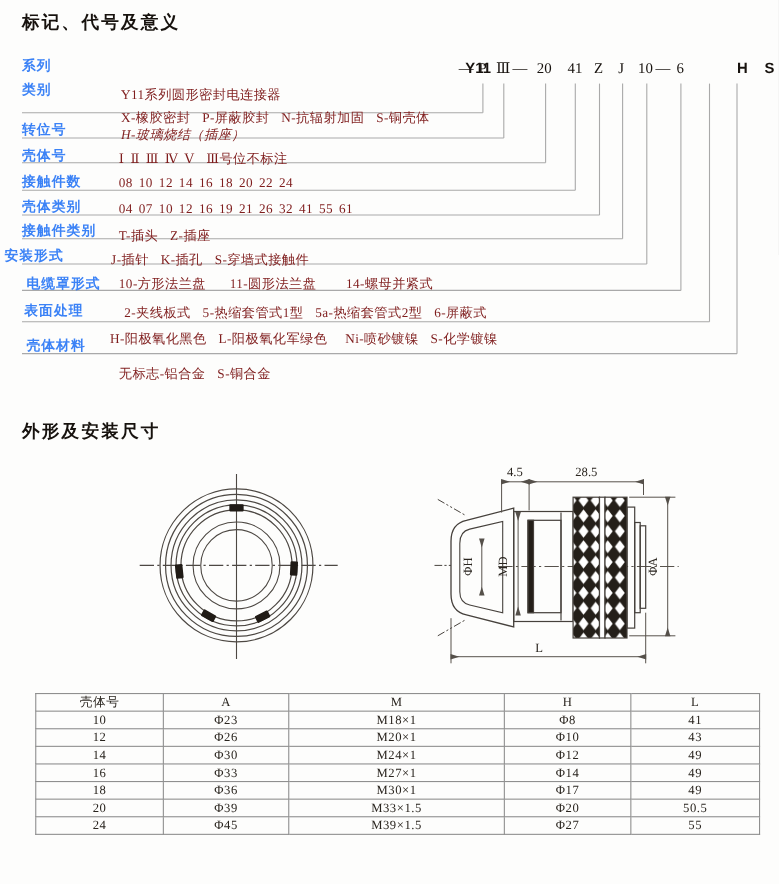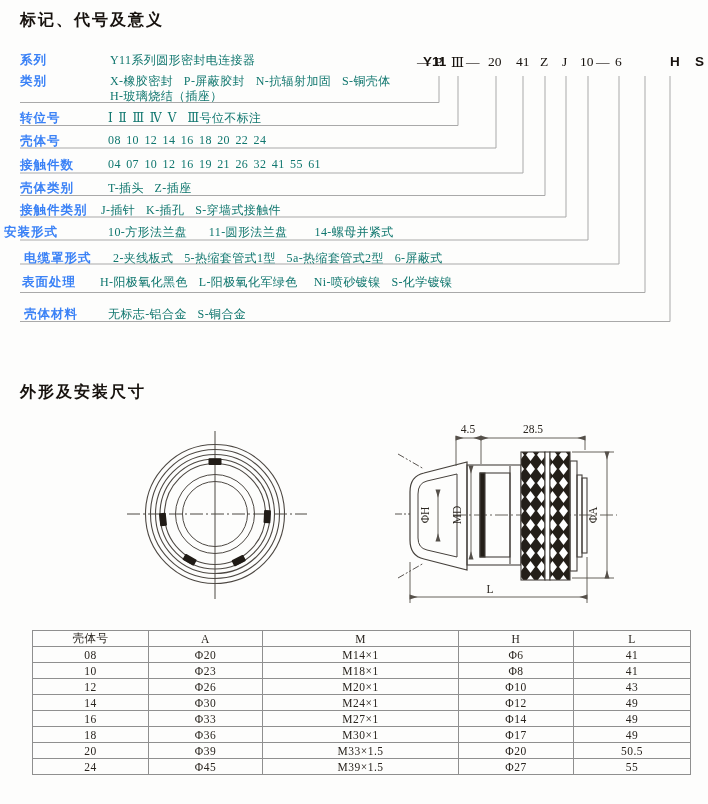--- a/index.html
+++ b/index.html
@@ -6,21 +6,21 @@
   .page{position:relative;width:708px;height:804px;background:#fdfdfc;overflow:hidden;
         font-family:"Liberation Serif","DejaVu Serif",serif;color:#1c1712;}
   .t1,.t2{position:absolute;margin:0;font:bold 16px "Liberation Sans","DejaVu Sans",sans-serif;
         color:#17120e;letter-spacing:2px;}
   .t1{left:20px;top:10px;}
   .t2{left:20px;top:382px;}
   .mk-lines{position:absolute;left:0;top:0;}
   .mk-label{position:absolute;font:bold 12.5px "Liberation Sans","DejaVu Sans",sans-serif;
         color:#3b82f6;letter-spacing:1px;white-space:pre;}
   .mk-value{position:absolute;font:12px "Liberation Serif","DejaVu Serif",serif;
-        color:#0f766e;letter-spacing:.4px;word-spacing:2px;white-space:pre;}
+        color:#7f1d1d;letter-spacing:.4px;word-spacing:2px;white-space:pre;margin-top:26px;}
   .code-seg{position:absolute;top:54px;font:13.5px "Liberation Serif","DejaVu Serif",serif;
         color:#17120e;white-space:pre;}
   .code-seg.b{font:bold 13.5px "Liberation Sans","DejaVu Sans",sans-serif;margin-left:30px;}
   .front-svg{position:absolute;left:123px;top:423px;}
   .side-svg{position:absolute;left:393px;top:420px;}
   .dim-text{font:11.5px "Liberation Serif","DejaVu Serif",serif;fill:#2b2620;}
   #dim-table{position:absolute;left:32px;top:630px;width:658px;border-collapse:collapse;
         table-layout:fixed;}
   #dim-table th,#dim-table td{border:1px solid #8f8f8f;padding:0;text-align:center;
         font:11.5px "Liberation Serif","DejaVu Serif",serif;color:#29241e;font-weight:normal;
@@ -70,21 +70,21 @@
       <span class="code-seg" style="left: 596px;">—</span>
       <span class="code-seg" style="left: 615px;">6</span>
       <span class="code-seg b" style="left: 640px;">H</span>
       <span class="code-seg b" style="left: 665px;">S</span>
     </div>
   <div id="mk-rows">
       <span class="mk-label" style="left: 20px; top: 52px;">系列</span>
       <span class="mk-value" style="left: 110px; top: 52px;">Y11系列圆形密封电连接器</span>
       <span class="mk-label" style="left: 20px; top: 73px;">类别</span>
       <span class="mk-value" style="left: 110px; top: 73px;">X-橡胶密封  P-屏蔽胶封  N-抗辐射加固  S-铜壳体</span>
-      <span class="mk-value" style="left: 110px; top: 88px;">H-玻璃烧结（插座）</span>
+      <span class="mk-value" style="left: 110px; top: 88px; font-style: italic;">H-玻璃烧结（插座）</span>
       <span class="mk-label" style="left: 20px; top: 110px;">转位号</span>
       <span class="mk-value" style="left: 108px; top: 110px;">Ⅰ Ⅱ Ⅲ Ⅳ Ⅴ  Ⅲ号位不标注</span>
       <span class="mk-label" style="left: 20px; top: 133px;">壳体号</span>
       <span class="mk-value" style="left: 108px; top: 133px;">08 10 12 14 16 18 20 22 24</span>
       <span class="mk-label" style="left: 20px; top: 157px;">接触件数</span>
       <span class="mk-value" style="left: 108px; top: 157px;">04 07 10 12 16 19 21 26 32 41 55 61</span>
       <span class="mk-label" style="left: 20px; top: 180px;">壳体类别</span>
       <span class="mk-value" style="left: 108px; top: 180px;">T-插头  Z-插座</span>
       <span class="mk-label" style="left: 20px; top: 202px; text-align: center;">接触件类别</span>
       <span class="mk-value" style="left: 85px; top: 202px; padding-left: 16px;">J-插针  K-插孔  S-穿墙式接触件</span>
@@ -192,27 +192,20 @@
         <tr>
           <th>壳体号</th>
           <th>A</th>
           <th>M</th>
           <th>H</th>
           <th>L</th>
         </tr>
       </thead>
       <tbody>
         <tr>
-          <td>08</td>
-          <td>Φ20</td>
-          <td>M14×1</td>
-          <td>Φ6</td>
-          <td>41</td>
-        </tr>
-        <tr>
           <td>10</td>
           <td>Φ23</td>
           <td>M18×1</td>
           <td>Φ8</td>
           <td>41</td>
         </tr>
         <tr>
           <td>12</td>
           <td>Φ26</td>
           <td>M20×1</td>

